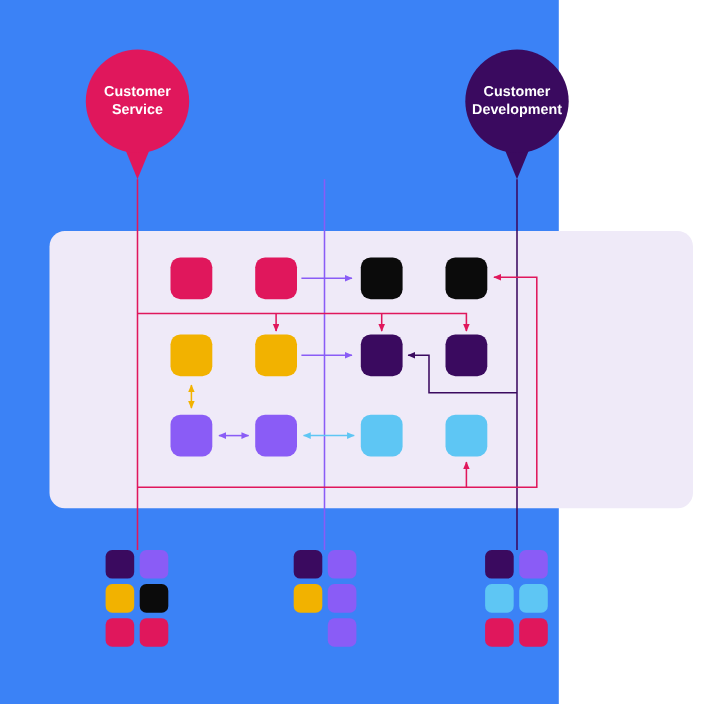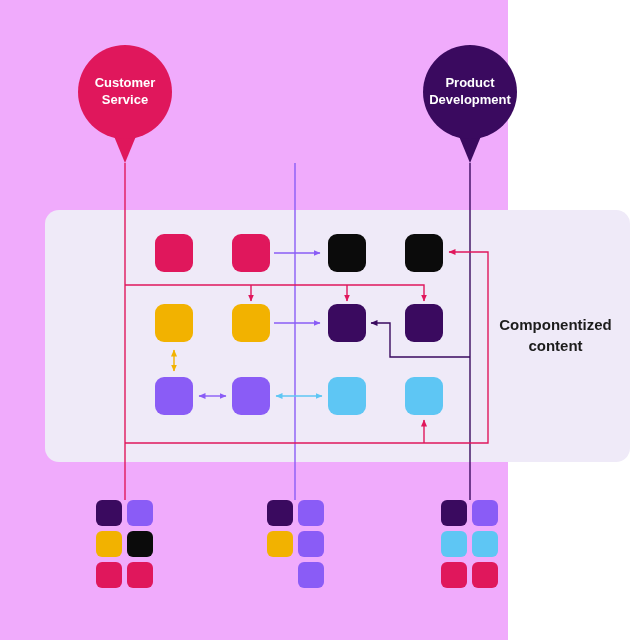--- a/index.html
+++ b/index.html
@@ -1,20 +1,20 @@
 <!DOCTYPE html>
 <html><head>
 <meta charset="utf-8">
 <style>
   html,body{margin:0;padding:0;}
   body{
     width:640px;height:640px;overflow:hidden;background:#ffffff;
     font-family:"Liberation Sans", sans-serif;
   }
-  .stage{position:relative;width:508px;height:640px;background:#f0abfc;}
+  .stage{position:relative;width:508px;height:640px;background:#3b82f6;}
   .panel{
     position:absolute;left:45px;top:210px;width:585px;height:252px;
     border-radius:14px;
   }
   .overlay{position:absolute;left:0;top:0;pointer-events:none;}
   .squares-layer{position:absolute;left:0;top:0;width:640px;height:640px;pointer-events:none;}
   .sq{position:absolute;}
   .balloon{position:absolute;top:45px;width:94px;height:120px;}
   .balloon .tail{
     position:absolute;left:24px;top:62px;width:46px;height:56px;
@@ -118,19 +118,18 @@
     <div class="tail" style="background: rgb(224, 23, 92);"></div>
     <div class="circle" style="background: rgb(224, 23, 92);">
       <span class="balloon-label">Customer Service</span>
     </div>
   </div>
 
 
   <div class="balloon balloon-3">
     <div class="tail" style="background: rgb(58, 10, 95);"></div>
     <div class="circle" style="background: rgb(58, 10, 95);">
-      <span class="balloon-label">Product Development</span>
+      <span class="balloon-label">Customer Development</span>
     </div>
   </div>
 
-  <div class="panel-label" style="color: rgb(28, 28, 28);">Componentized content</div>
 
 </div>
 
 </body></html>

